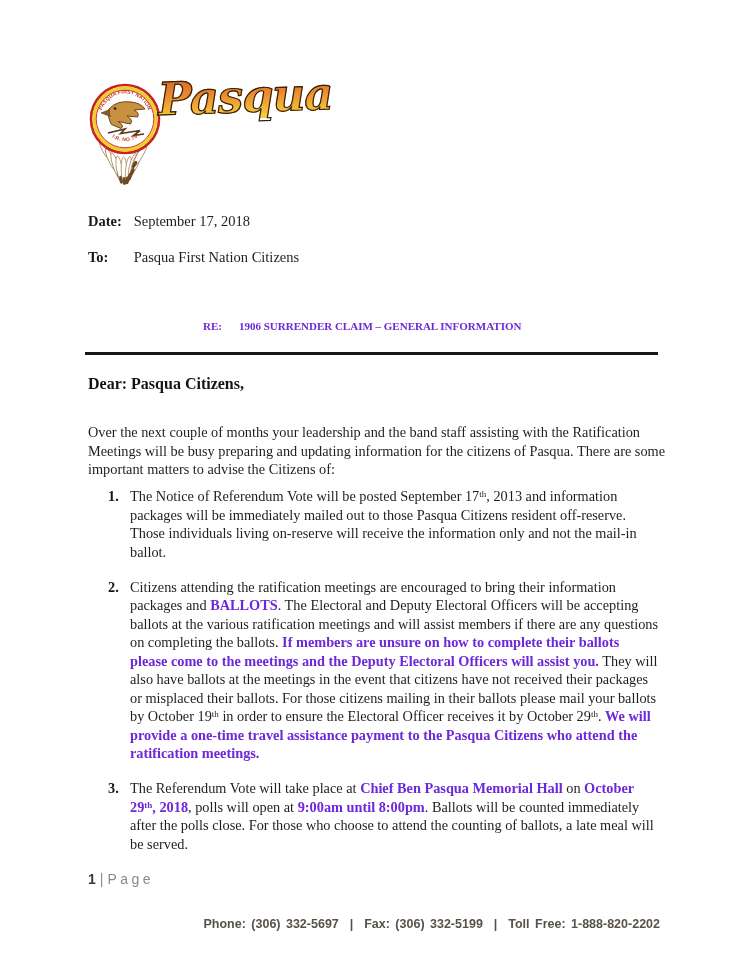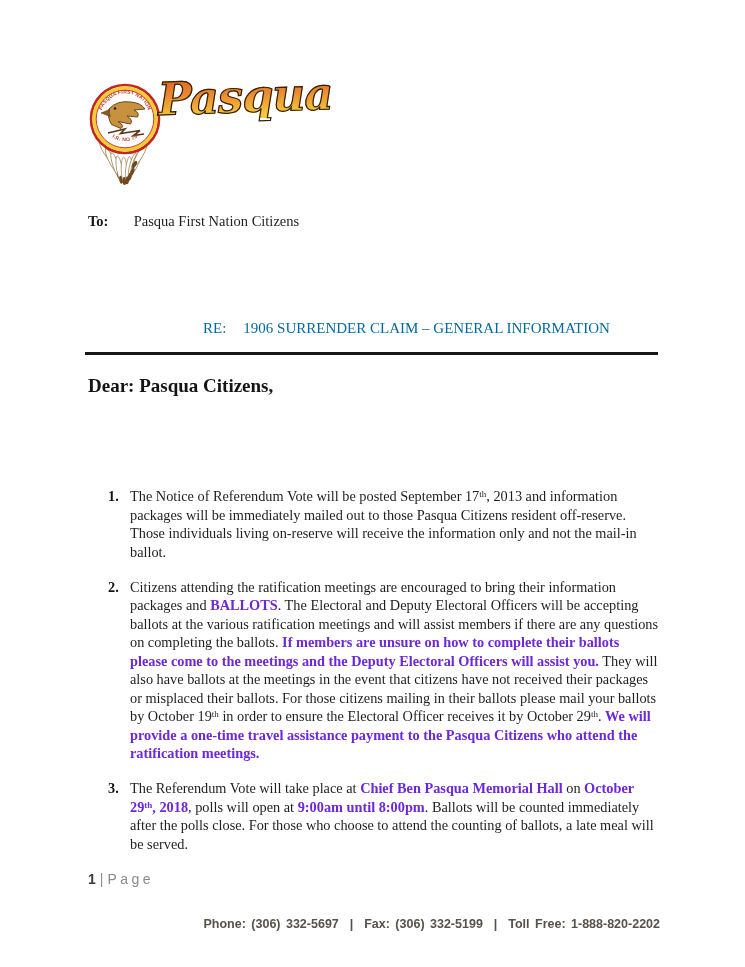--- a/index.html
+++ b/index.html
@@ -36,31 +36,31 @@
     font-weight:bold;font-size:18.5px;letter-spacing:1px;
     color:#24201c;
   }
   
   .meta{position:absolute;left:88px;top:212px;font-size:14.5px;line-height:18.5px;}
   .meta-row{margin-bottom:17.5px;}
   .meta-label{display:inline-block;width:42px;font-weight:bold;color:#181818;}
   .meta-value{color:#1e1e1e;}
   .re-line{
     position:absolute;left:203px;top:320px;
-    font-weight:normal;font-size:15px;color:#0369a1;
+    font-weight:bold;font-size:11px;color:#6d28d9;
   }
   .re-subject{margin-left:17px;}
   .rule{
     position:absolute;left:85px;top:352px;width:573px;height:3px;
     background:#171717;border:none;margin:0;
   }
   
   .salutation{
     position:absolute;left:88px;top:375px;
-    font-weight:bold;font-size:19px;color:#141414;
+    font-weight:bold;font-size:16px;color:#141414;
   }
   .intro{
     position:absolute;left:88px;top:409px;width:580px;
     font-size:14.3px;line-height:18.5px;
   }
   ol.items{
     position:absolute;left:88px;top:487px;width:572px;
     margin:0;padding:0;list-style:none;
     font-size:14.3px;line-height:18.5px;
   }
@@ -161,33 +161,38 @@
       <path id="arcBot" d="M 17 49 A 22.5 22.5 0 0 0 57 49" fill="none"></path>
       <text font-size="5" font-family="Liberation Sans, sans-serif" font-weight="bold" fill="#c03a28" letter-spacing="0.4">
         <textPath href="#arcBot" startOffset="50%" text-anchor="middle">I.R. NO 79</textPath>
       </text>
     </svg>
   </div>
   <div class="brand-script">Pasqua</div>
 
   <div class="meta">
     <div class="meta-row">
+      <span class="meta-label">Date:</span>
+      <span class="meta-value">September 17, 2018</span>
+    </div>
+    <div class="meta-row">
       <span class="meta-label">To:</span>
       <span class="meta-value">Pasqua First Nation Citizens</span>
     </div>
   </div>
 
   <div class="re-line">
     <span class="re-label">RE:</span><span class="re-subject">1906 SURRENDER CLAIM – GENERAL INFORMATION</span>
   </div>
 
   <div class="rule"></div>
 
   <div class="salutation">Dear: Pasqua Citizens,</div>
 
+  <p class="intro">Over the next couple of months your leadership and the band staff assisting with the Ratification Meetings will be busy preparing and updating information for the citizens of Pasqua. There are some important matters to advise the Citizens of:</p>
 
   <ol class="items">
 
   <li>
       <span class="num">1.</span>
       <span class="item-text"><span>The Notice of Referendum Vote will be posted September 17</span><sup>th</sup><span>, 2013 and information packages will be immediately mailed out to those Pasqua Citizens resident off-reserve. Those individuals living on-reserve will receive the information only and not the mail-in ballot.</span></span>
     </li>
       <li>
       <span class="num">2.</span>
       <span class="item-text"><span>Citizens attending the ratification meetings are encouraged to bring their information packages and </span><span class="b">BALLOTS</span><span>. The Electoral and Deputy Electoral Officers will be accepting ballots at the various ratification meetings and will assist members if there are any questions on completing the ballots. </span><span class="b">If members are unsure on how to complete their ballots please come to the meetings and the Deputy Electoral Officers will assist you.</span><span> They will also have ballots at the meetings in the event that citizens have not received their packages or misplaced their ballots. For those citizens mailing in their ballots please mail your ballots by October 19</span><sup>th</sup><span> in order to ensure the Electoral Officer receives it by October 29</span><sup>th</sup><span>. </span><span class="b">We will provide a one-time travel assistance payment to the Pasqua Citizens who attend the ratification meetings.</span></span>

